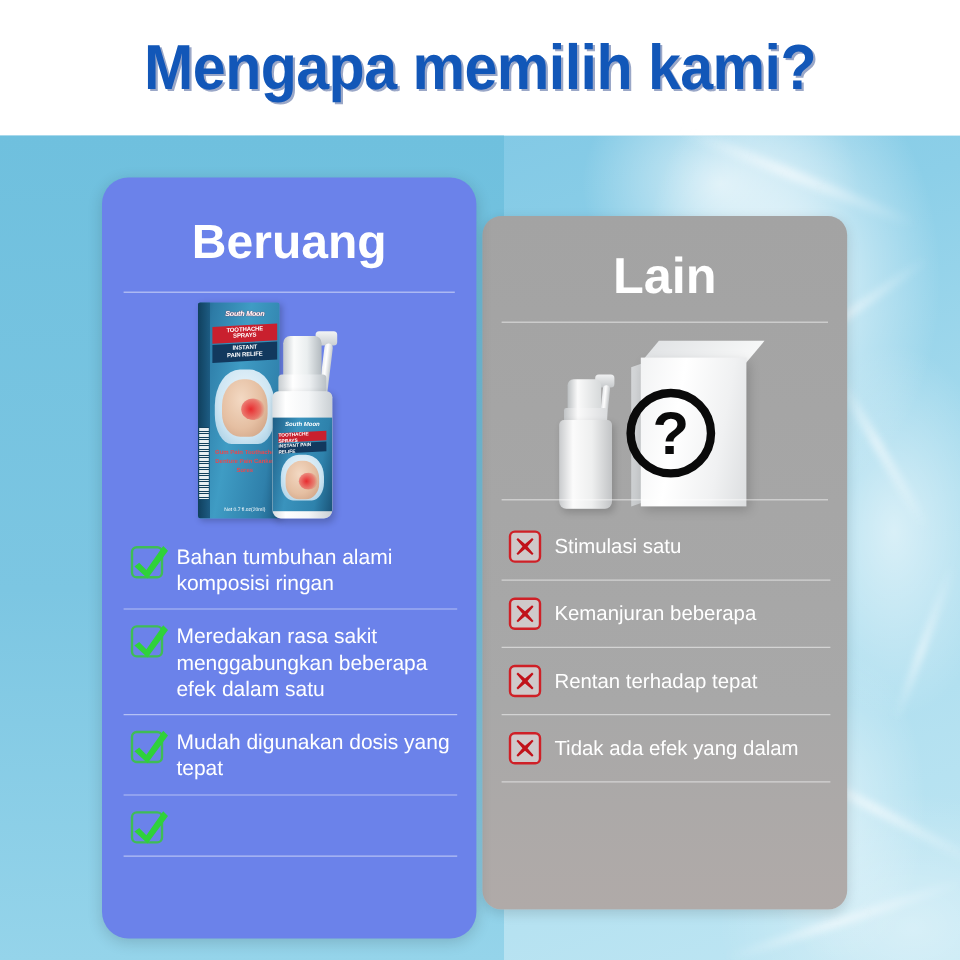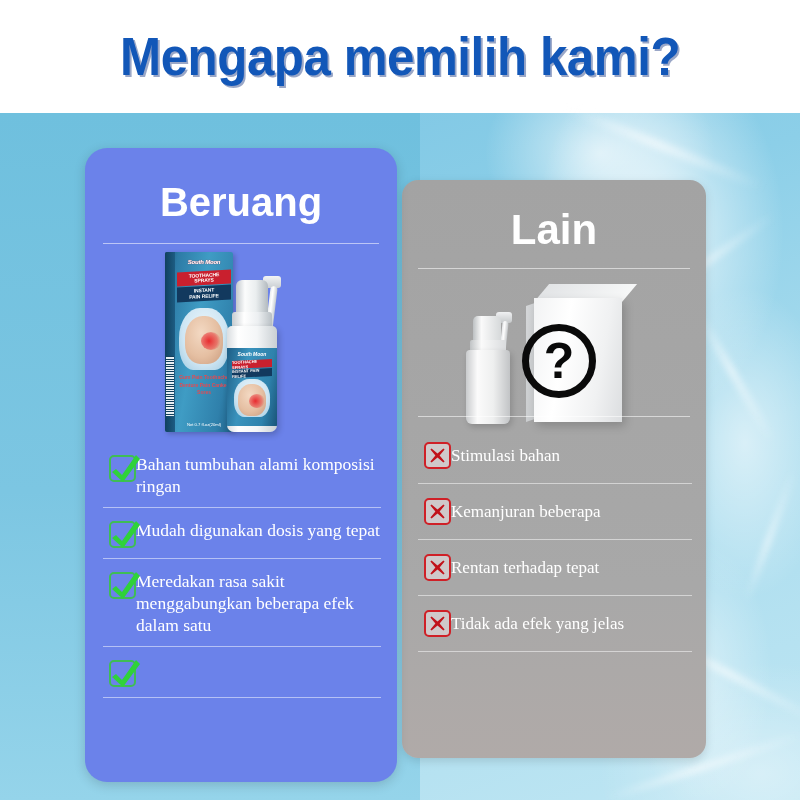--- a/index.html
+++ b/index.html
@@ -424,22 +424,22 @@
   }
   #con-list {
     position: absolute;
     left: 16px; top: 248px;
     width: 274px;
   }
 
   .list-item {
     display: flex;
     align-items: flex-start;
+    gap: 11px;
     border-bottom: 1px solid rgba(255,255,255,0.5);
-    font-family: Liberation Serif, serif;
   }
   #pro-list .list-item { padding: 11px 0 10px 6px; }
   #con-list .list-item { padding: 14px 0 14px 6px; align-items: center; }
 
   .item-label {
     color: #ffffff;
     font-size: 17.5px;
     line-height: 1.24;
     padding-top: 1px;
   }
@@ -509,21 +509,21 @@
 
     <div id="gray-rule-mid" class="heading-rule"></div>
 
     <div id="con-list">
       <div class="list-item">
         <span class="x-icon">
           <svg width="17" height="17" viewBox="0 0 17 17">
               <path d="M2.6 1.4 L8.5 6.4 L14.4 1.4 L15.6 2.6 L10.6 8.5 L15.6 14.4 L14.4 15.6 L8.5 10.6 L2.6 15.6 L1.4 14.4 L6.4 8.5 L1.4 2.6 Z" fill="#c1121a"></path>
             </svg>
         </span>
-        <span class="item-label">Stimulasi bahan</span>
+        <span class="item-label">Stimulasi satu</span>
       </div>
       <div class="list-item">
         <span class="x-icon">
           <svg width="17" height="17" viewBox="0 0 17 17">
               <path d="M2.6 1.4 L8.5 6.4 L14.4 1.4 L15.6 2.6 L10.6 8.5 L15.6 14.4 L14.4 15.6 L8.5 10.6 L2.6 15.6 L1.4 14.4 L6.4 8.5 L1.4 2.6 Z" fill="#c1121a"></path>
             </svg>
         </span>
         <span class="item-label">Kemanjuran beberapa</span>
       </div>
       <div class="list-item">
@@ -533,21 +533,21 @@
             </svg>
         </span>
         <span class="item-label">Rentan terhadap tepat</span>
       </div>
       <div class="list-item">
         <span class="x-icon">
           <svg width="17" height="17" viewBox="0 0 17 17">
               <path d="M2.6 1.4 L8.5 6.4 L14.4 1.4 L15.6 2.6 L10.6 8.5 L15.6 14.4 L14.4 15.6 L8.5 10.6 L2.6 15.6 L1.4 14.4 L6.4 8.5 L1.4 2.6 Z" fill="#c1121a"></path>
             </svg>
         </span>
-        <span class="item-label">Tidak ada efek yang jelas</span>
+        <span class="item-label">Tidak ada efek yang dalam</span>
       </div>
     </div>
   </div>
 
   <div id="blue-panel">
     <div id="blue-heading" class="panel-heading">Beruang</div>
     <div id="blue-rule" class="heading-rule"></div>
 
     <div id="product-shot">
 
@@ -598,29 +598,29 @@
             </svg>
         </span>
         <span class="item-label">Bahan tumbuhan alami komposisi ringan</span>
       </div>
       <div class="list-item">
         <span class="check-icon">
           <svg width="35" height="36" viewBox="0 0 35 36">
               <path d="M9 19 L15 25 L29 5 L33 9 L16 32 L5 22 Z" fill="#2fd23a"></path>
             </svg>
         </span>
-        <span class="item-label">Mudah digunakan dosis yang tepat</span>
+        <span class="item-label">Meredakan rasa sakit menggabungkan beberapa efek dalam satu</span>
       </div>
       <div class="list-item">
         <span class="check-icon">
           <svg width="35" height="36" viewBox="0 0 35 36">
               <path d="M9 19 L15 25 L29 5 L33 9 L16 32 L5 22 Z" fill="#2fd23a"></path>
             </svg>
         </span>
-        <span class="item-label">Meredakan rasa sakit menggabungkan beberapa efek dalam satu</span>
+        <span class="item-label">Mudah digunakan dosis yang tepat</span>
       </div>
       <div class="list-item">
         <span class="check-icon">
           <svg width="35" height="36" viewBox="0 0 35 36">
               <path d="M9 19 L15 25 L29 5 L33 9 L16 32 L5 22 Z" fill="#2fd23a"></path>
             </svg>
         </span>
       </div>
     </div>
   </div>

